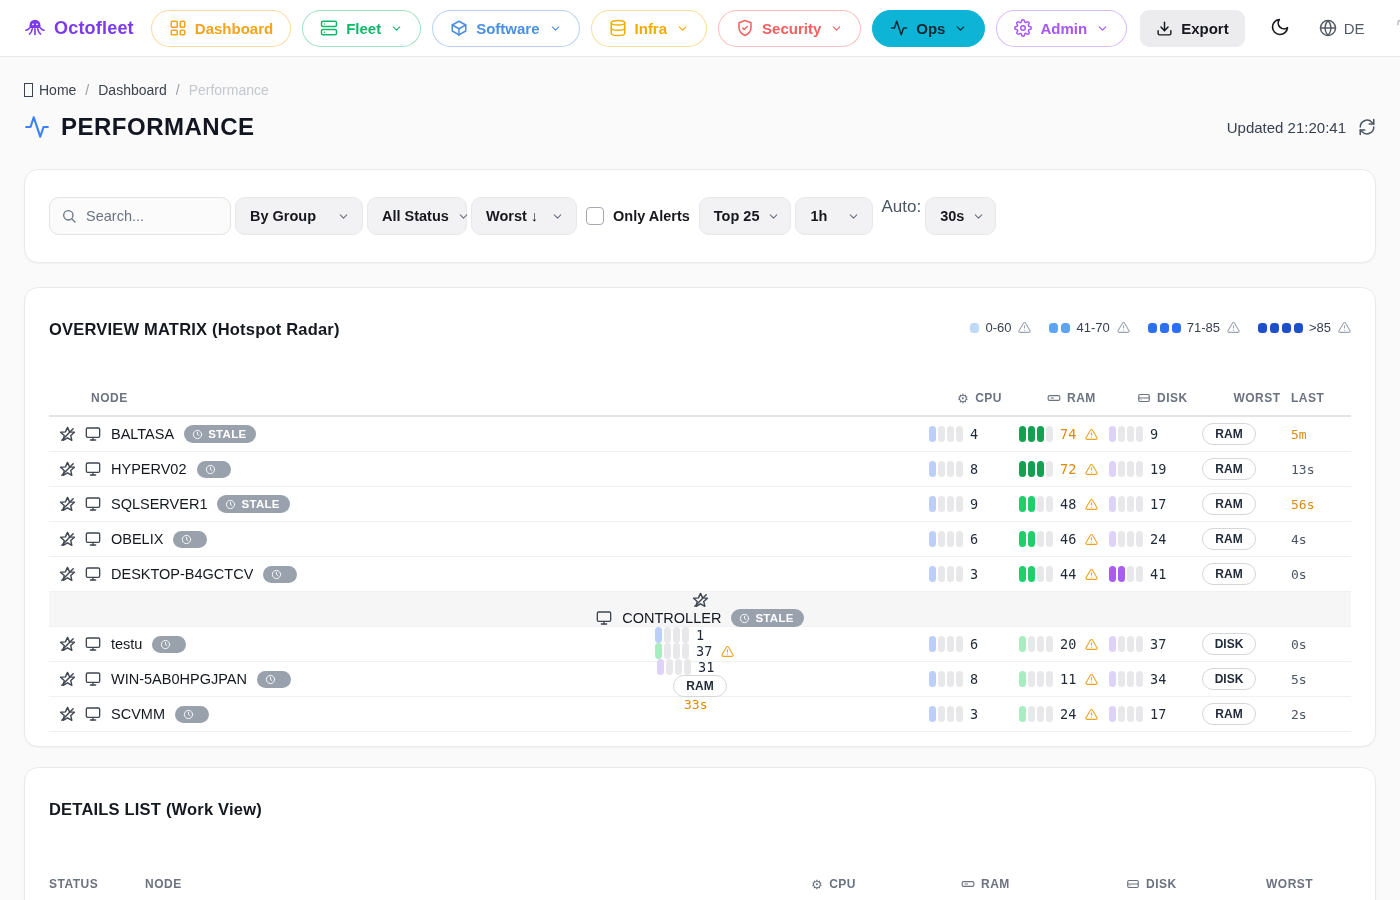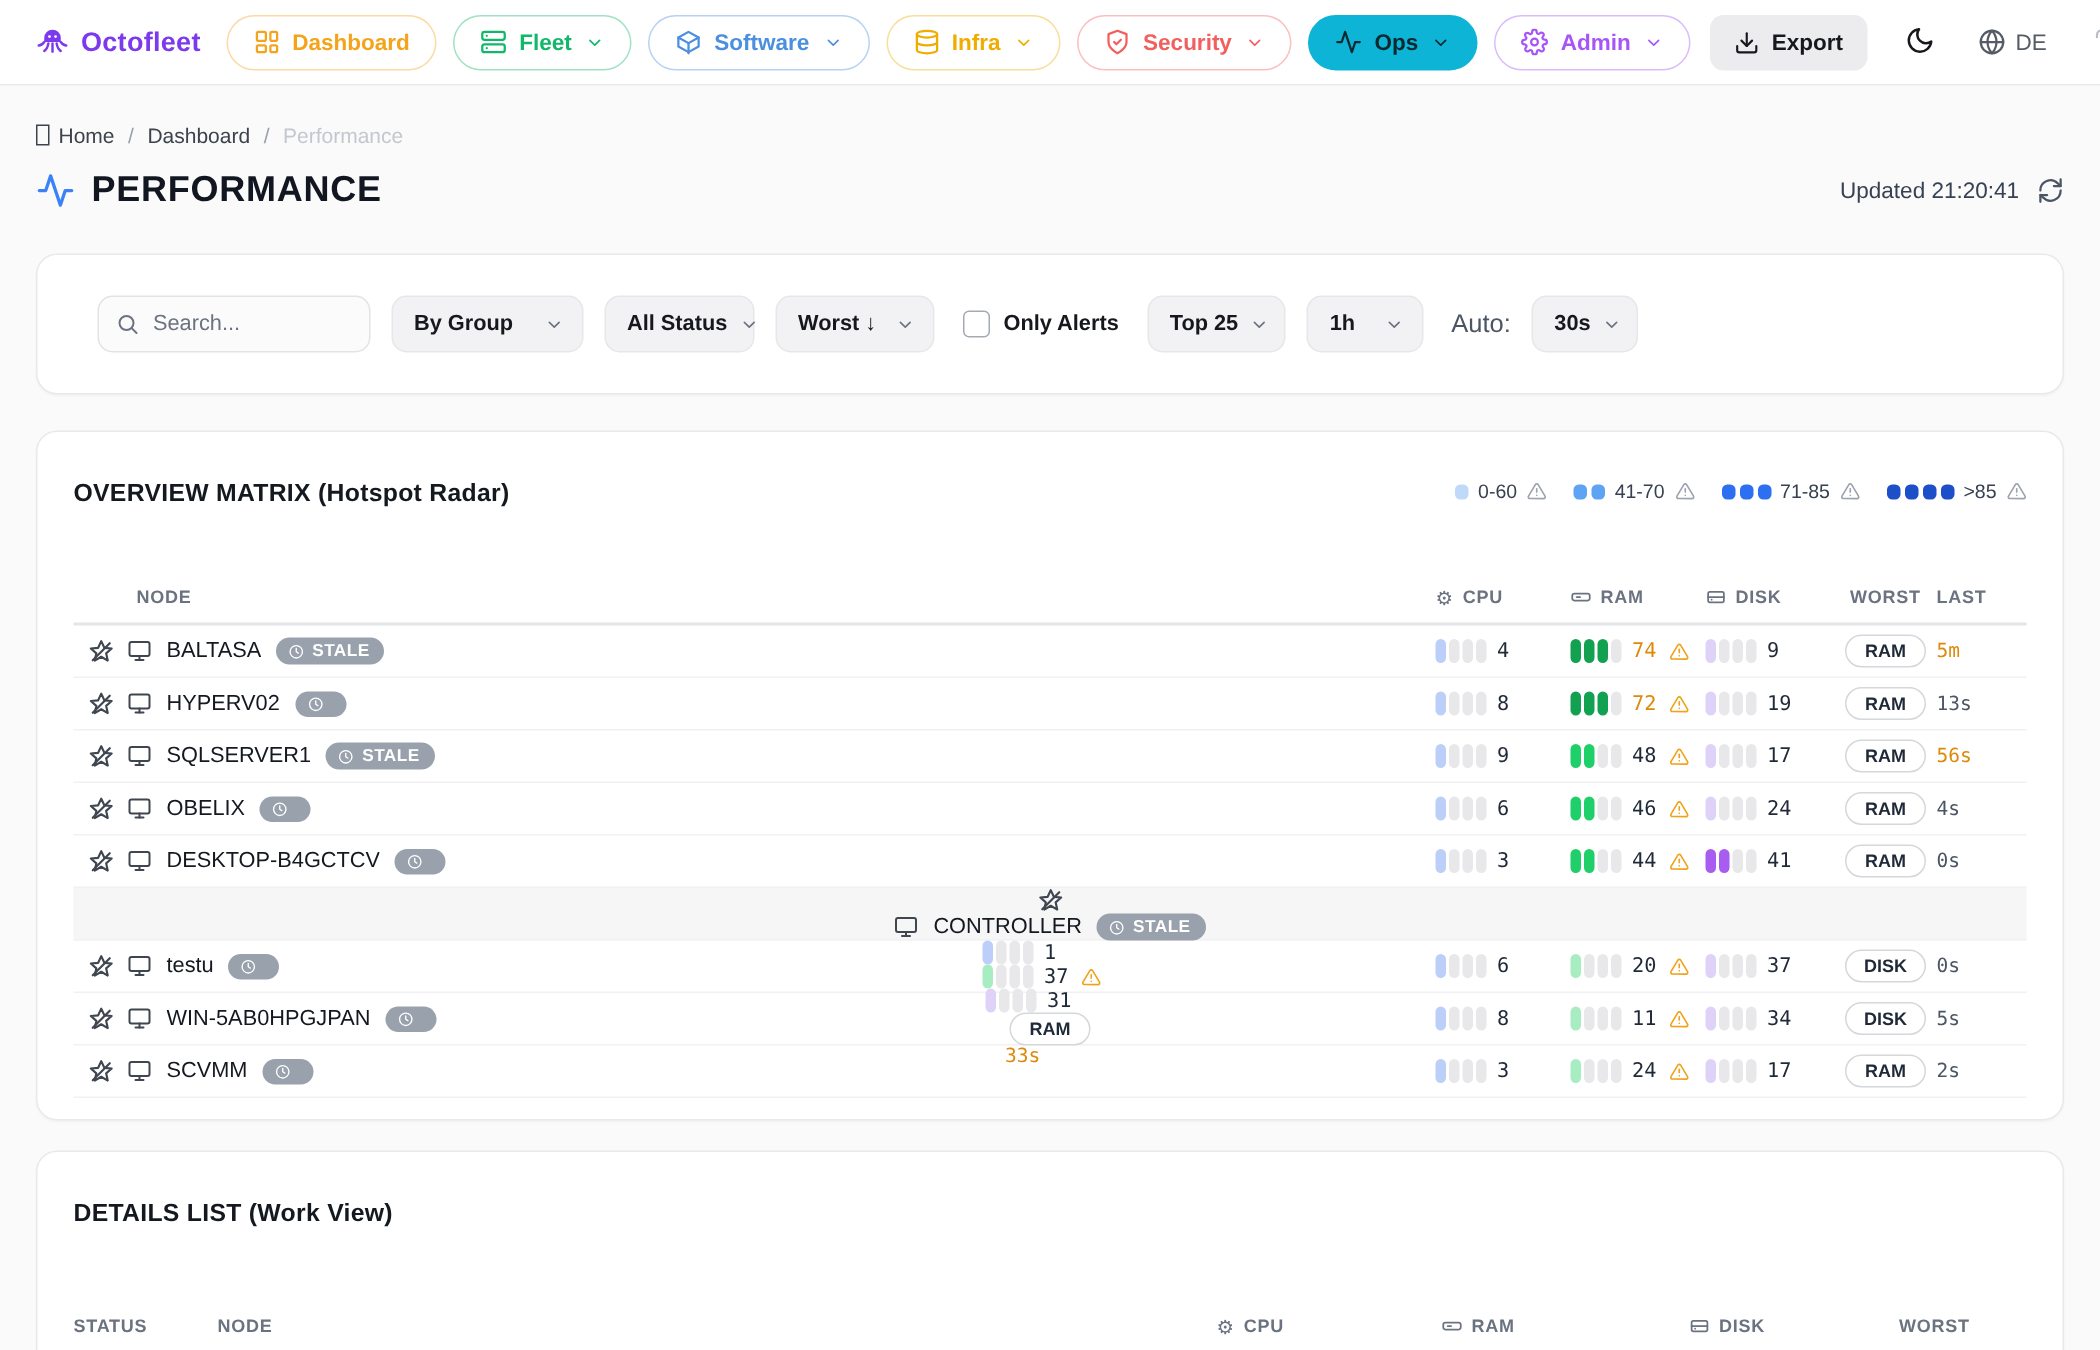--- a/index.html
+++ b/index.html
@@ -45,21 +45,21 @@
   .title-icon { color:#3b82f6; }
   .page-title { font-size:24px; font-weight:800; letter-spacing:.5px; color:#121620; }
   .updated { margin-left:auto; display:flex; align-items:center; gap:12px; color:#374151; font-size:15px; }
   .refresh { color:#4b5563; cursor:pointer; }
 
   
   .card {
     margin:0 24px; background:#fff; border:1px solid #e8e9eb; border-radius:14px;
     box-shadow:0 1px 2px rgba(16,24,40,.04);
   }
-  .filtercard { margin-top:28px; padding:27px 40px; display:flex; align-items:center; gap:14px; }
+  .filtercard { margin-top:28px; padding:27px 24px; display:flex; gap:4px; }
   .searchbox { position:relative; }
   .searchbox .icon { position:absolute; left:12px; top:11px; color:#6b7280; }
   .search-input {
     width:182px; height:38px; border:1px solid #e1e3e7; border-radius:10px; background:#fbfbfc;
     padding:0 12px 0 36px; font-size:14.5px; font-family:inherit; color:#1f2937; outline:none;
   }
   .search-input::placeholder { color:#6b7280; }
   .sel {
     height:38px; background:#f2f2f4; border:1px solid #e7e7ea; border-radius:10px;
     display:inline-flex; align-items:center; justify-content:space-between; gap:8px;
@@ -107,21 +107,21 @@
   .metric { display:flex; align-items:center; gap:7px; }
   .bars { display:flex; gap:2px; }
   .seg { width:7px; height:16px; border-radius:3.5px; }
   .mval { font-family:"DejaVu Sans Mono",monospace; font-size:13.5px; color:#1f2937; }
   .mval.warn { color:#dd8a0b; }
   .ramwarn { color:#f0a21b; margin-left:2px; }
   .worstbadge {
     display:inline-block; border:1px solid #d6d7db; border-radius:999px; background:#fff;
     padding:3px 12px; font-size:12px; font-weight:700; color:#1f2937;
   }
-  .lastval { font-family:"DejaVu Sans Mono",monospace; font-size:13px; color:#4b5563; }
+  .lastval { font-family:"DejaVu Sans Mono",monospace; font-size:13px; color:#4b5563;margin-left:28px; }
   .lastval.warn { color:#dd8a0b; }
 
   
   .detailscard { margin-top:20px; height:360px; padding:32px 24px 14px; overflow:hidden; }
   .dhead { display:flex; align-items:flex-end; margin-top:58px; padding-bottom:10px;
            font-size:12px; font-weight:600; color:#6b7280; letter-spacing:.5px; }
   .d-status { width:96px; flex:none; }
   .d-node { flex:1; }
   .d-cpu { width:150px; flex:none; }
   .d-ram { width:165px; flex:none; }

